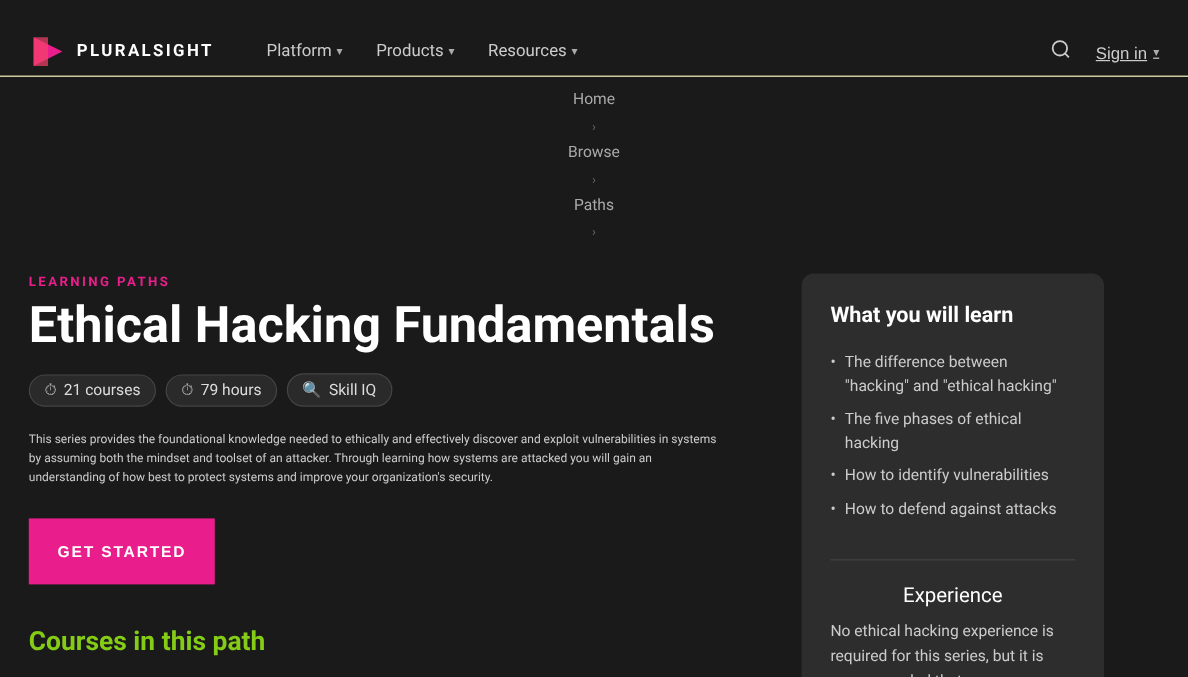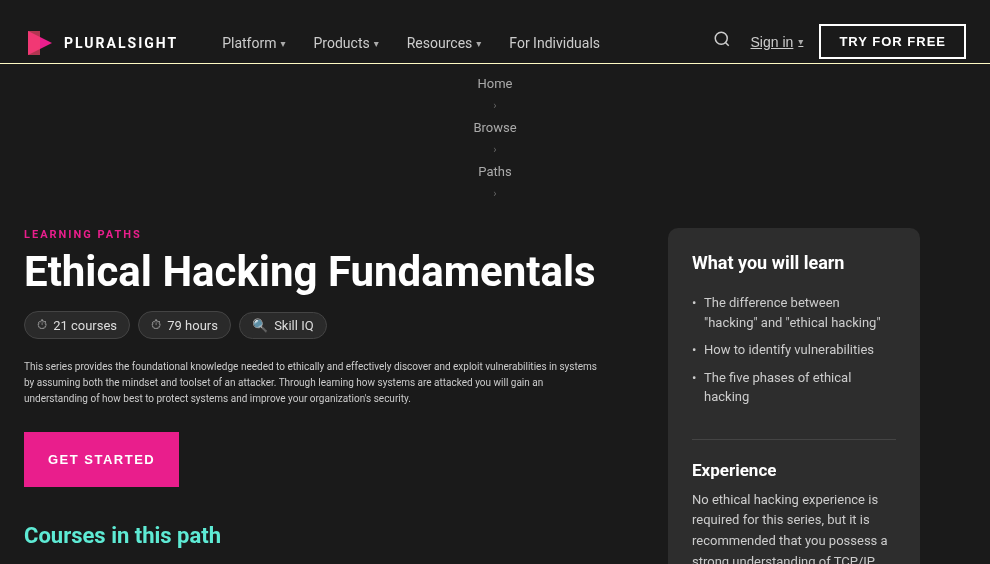--- a/index.html
+++ b/index.html
@@ -181,21 +181,21 @@
       font-weight: 700;
       letter-spacing: 1.5px;
       text-transform: uppercase;
       cursor: pointer;
       margin-bottom: 36px;
     }
 
     .courses-in-path-title {
       font-size: 22px;
       font-weight: 700;
-      color: #5eead4;
+      color: #84cc16;
       margin-bottom: 16px;
     }
     .course-item {
       background: #2a2a2a;
       border-radius: 6px;
       padding: 16px 20px;
       display: flex;
       align-items: center;
       justify-content: space-between;
       cursor: pointer;
@@ -245,23 +245,24 @@
       left: 0;
       color: #ccc;
     }
     .divider {
       height: 1px;
       background: #444;
       margin-bottom: 20px;
     }
     .experience-title {
       font-size: 17px;
-      font-weight: 700;
+      font-weight: 400;
       color: #fff;
       margin-bottom: 10px;
+      text-align: center;
     }
     .experience-text {
       font-size: 13px;
       color: #ccc;
       line-height: 1.6;
     }
   </style>
 </head>
 <body>
 
@@ -278,38 +279,32 @@
       <span>Platform</span>
       <span class="nav-chevron">▾</span>
     </div>
     <div class="nav-link">
       <span>Products</span>
       <span class="nav-chevron">▾</span>
     </div>
     <div class="nav-link">
       <span>Resources</span>
       <span class="nav-chevron">▾</span>
-    </div>
-    <div class="nav-link">
-      <span>For Individuals</span>
     </div>
   </div>
   <div class="nav-right">
     <button class="search-icon-btn">
       <svg width="18" height="18" viewBox="0 0 24 24" fill="none" stroke="#ccc" stroke-width="2">
         <circle cx="11" cy="11" r="8"></circle>
           <line x1="21" y1="21" x2="16.65" y2="16.65"></line>
       </svg>
     </button>
     <button class="sign-in-btn">
       <span>Sign in</span>
       <span class="nav-chevron">▾</span>
-    </button>
-    <button class="try-free-btn">
-      <span>TRY FOR FREE</span>
     </button>
   </div>
 </nav>
 
 <div class="breadcrumb">
   <span class="breadcrumb-link">Home</span>
   <span class="breadcrumb-sep">›</span>
   <span class="breadcrumb-link">Browse</span>
   <span class="breadcrumb-sep">›</span>
   <span class="breadcrumb-link">Paths</span>
@@ -348,21 +343,22 @@
       <span class="course-item-title">Ethical Hacking Fundamentals</span>
       <span class="chevron-up">⌃</span>
     </div>
   </div>
 
   <div class="right-panel">
     <div class="info-card">
       <h3 class="info-card-title">What you will learn</h3>
       <ul class="learn-list">
         <li>The difference between "hacking" and "ethical hacking"</li>
+        <li>The five phases of ethical hacking</li>
         <li>How to identify vulnerabilities</li>
-        <li>The five phases of ethical hacking</li>
+        <li>How to defend against attacks</li>
       </ul>
       <div class="divider"></div>
       <h3 class="experience-title">Experience</h3>
       <p class="experience-text">No ethical hacking experience is required for this series, but it is recommended that you possess a strong understanding of TCP/IP and operating systems and have at least one year of experience working path networking technologies.</p>
     </div>
   </div>
 </div>
 
 </body></html>

